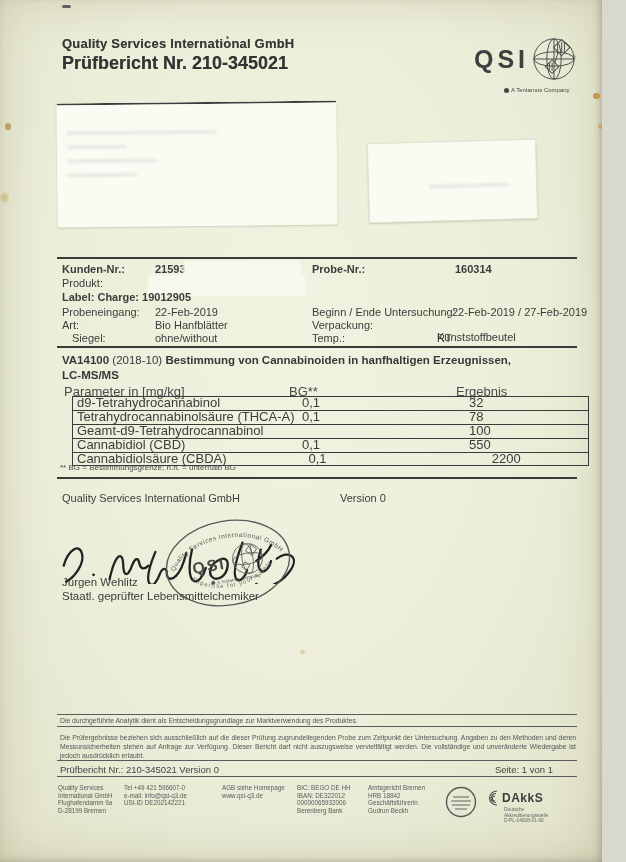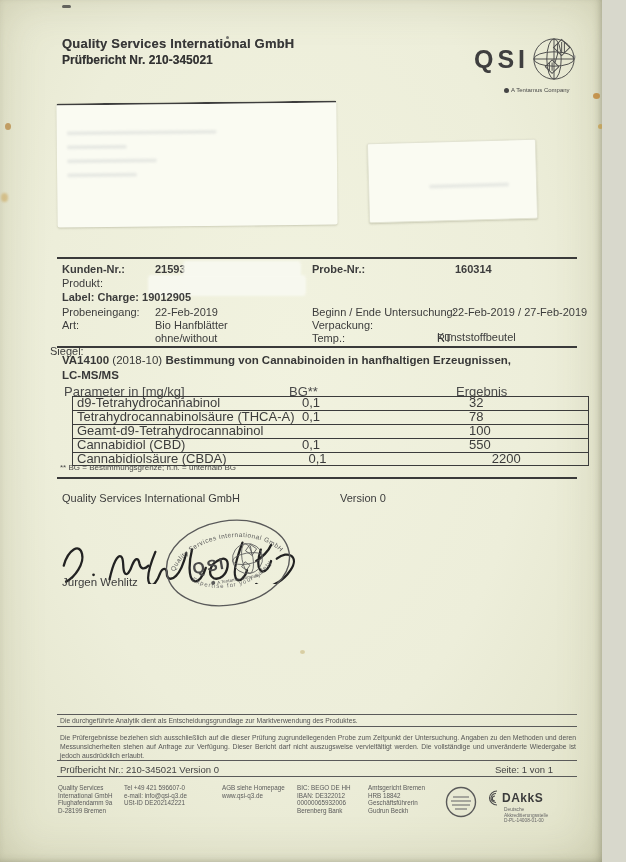--- a/index.html
+++ b/index.html
@@ -5,21 +5,21 @@
   html,body{margin:0;padding:0;background:#d8d8cc;}
   .sheet{
     position:relative;width:602px;height:862px;overflow:hidden;
     background:radial-gradient(ellipse at 48% 40%, #f1f2df 0%, #edeeda 55%, #e4e5cd 88%, #dcddc3 100%);
     font-family:"Liberation Sans", sans-serif;color:#3c3c3c;
     box-shadow:inset 0 0 45px rgba(120,115,70,.22), inset -6px 0 10px -6px rgba(60,60,40,.35), inset 0 -4px 8px -4px rgba(60,60,40,.25);
   }
   .abs{position:absolute;}
   .b{font-weight:bold;}
   .company-top{left:62px;top:36px;font-size:13px;font-weight:bold;letter-spacing:.2px;color:#383838;text-shadow:0 0 .4px rgba(56,56,56,.6);}
-  .report-no{left:62px;top:53px;font-size:12px;font-weight:bold;color:#333;text-shadow:0 0 .4px rgba(51,51,51,.6);}
+  .report-no{left:62px;top:53px;font-size:18px;font-weight:bold;color:#333;text-shadow:0 0 .4px rgba(51,51,51,.6);}
   
   .logo{left:474px;top:34px;width:116px;}
   .logo-row{display:flex;align-items:center;}
   .logo-acronym{font-size:25px;font-weight:bold;letter-spacing:4px;color:#3f3f3f;margin-right:2px;}
   .logo-tag{margin-top:3px;margin-left:30px;font-size:6px;color:#454545;display:flex;align-items:center;gap:2px;}
   .tag-dot{width:5px;height:5px;border-radius:50%;background:#454545;display:inline-block;}
   
   .wbox{background:#fafbf2;border-radius:2px;box-shadow:0 1px 2px rgba(90,90,60,.25);}
   .wbox-l{left:57px;top:102px;width:280px;height:122px;border-top:2.5px solid #3d3d3d;transform:rotate(-.6deg);}
   .wbox-r{left:368px;top:141px;width:167px;height:78px;transform:rotate(-1.6deg);border:1px solid #e2e3d2;}
@@ -121,21 +121,21 @@
   <div class="abs inf b" style="left:455px;top:263px;">160314</div>
 
   <div class="abs inf" style="left:62px;top:277px;">Produkt:</div>
   <div class="abs blob" style="left:148px;top:275px;width:158px;height:21px;"></div>
   <div class="abs inf b" style="left:62px;top:291px;">Label: Charge: 19012905</div>
 
   <div class="abs inf" style="left:62px;top:306px;text-align:center;">Probeneingang:</div>
   <div class="abs inf" style="left:155px;top:306px;">22-Feb-2019</div>
   <div class="abs inf" style="left:62px;top:319px;">Art:</div>
   <div class="abs inf" style="left:155px;top:319px;">Bio Hanfblätter</div>
-  <div class="abs inf" style="left:50px;top:332px;margin-top:13px;">Siegel:</div>
+  <div class="abs inf" style="left:72px;top:332px;">Siegel:</div>
   <div class="abs inf" style="left:155px;top:332px;">ohne/without</div>
 
   <div class="abs inf" style="left:312px;top:306px;">Beginn / Ende Untersuchung:</div>
   <div class="abs inf" style="left:452px;top:306px;">22-Feb-2019 / 27-Feb-2019</div>
   <div class="abs inf" style="left:312px;top:319px;">Verpackung:</div>
   <div class="abs inf" style="left:437px;top:319px;margin-top:12px;">Kunststoffbeutel</div>
   <div class="abs inf" style="left:312px;top:332px;">Temp.:</div>
   <div class="abs inf" style="left:437px;top:332px;">RT</div>
 
   <div class="abs rule" style="left:57px;top:346px;width:520px;"></div>
@@ -224,20 +224,21 @@
         <g transform="rotate(45 83 51)">
             <rect x="80" y="48" width="6" height="6"></rect>
           </g>
       </g>
       <circle cx="48" cy="62" r="2" fill="#5a5a5a"></circle>
       <text x="52" y="64" font-size="4.5" fill="#5a5a5a" font-family="Liberation Sans, sans-serif">A Tentamus Company</text>
     </svg>
   </div>
 
   <div class="abs sig-name" style="left:62px;top:576px;">Jürgen Wehlitz</div>
+  <div class="abs sig-name" style="left:62px;top:590px;">Staatl. geprüfter Lebensmittelchemiker</div>
 
   <div class="abs rule-thin" style="left:57px;top:714px;width:520px;"></div>
   <div class="abs legal1" style="left:60px;top:717px;">Die durchgeführte Analytik dient als Entscheidungsgrundlage zur Marktverwendung des Produktes.</div>
   <div class="abs rule-thin" style="left:57px;top:726px;width:520px;"></div>
   <div class="abs legalp" style="left:60px;top:733px;">Die Prüfergebnisse beziehen sich ausschließlich auf die dieser Prüfung zugrundeliegenden Probe zum Zeitpunkt der Untersuchung. Angaben zu den Methoden und deren Messunsicherheiten stehen auf Anfrage zur Verfügung. Dieser Bericht darf nicht auszugsweise vervielfältigt werden. Die vollständige und unveränderte Wiedergabe ist jedoch ausdrücklich erlaubt.</div>
   <div class="abs rule-thin" style="left:57px;top:760px;width:520px;"></div>
   <div class="abs pfoot" style="left:60px;top:764px;">Prüfbericht Nr.: 210-345021 Version 0</div>
   <div class="abs pfoot" style="right:49px;top:764px;">Seite: 1 von 1</div>
   <div class="abs rule-thin" style="left:57px;top:776px;width:520px;"></div>
 

